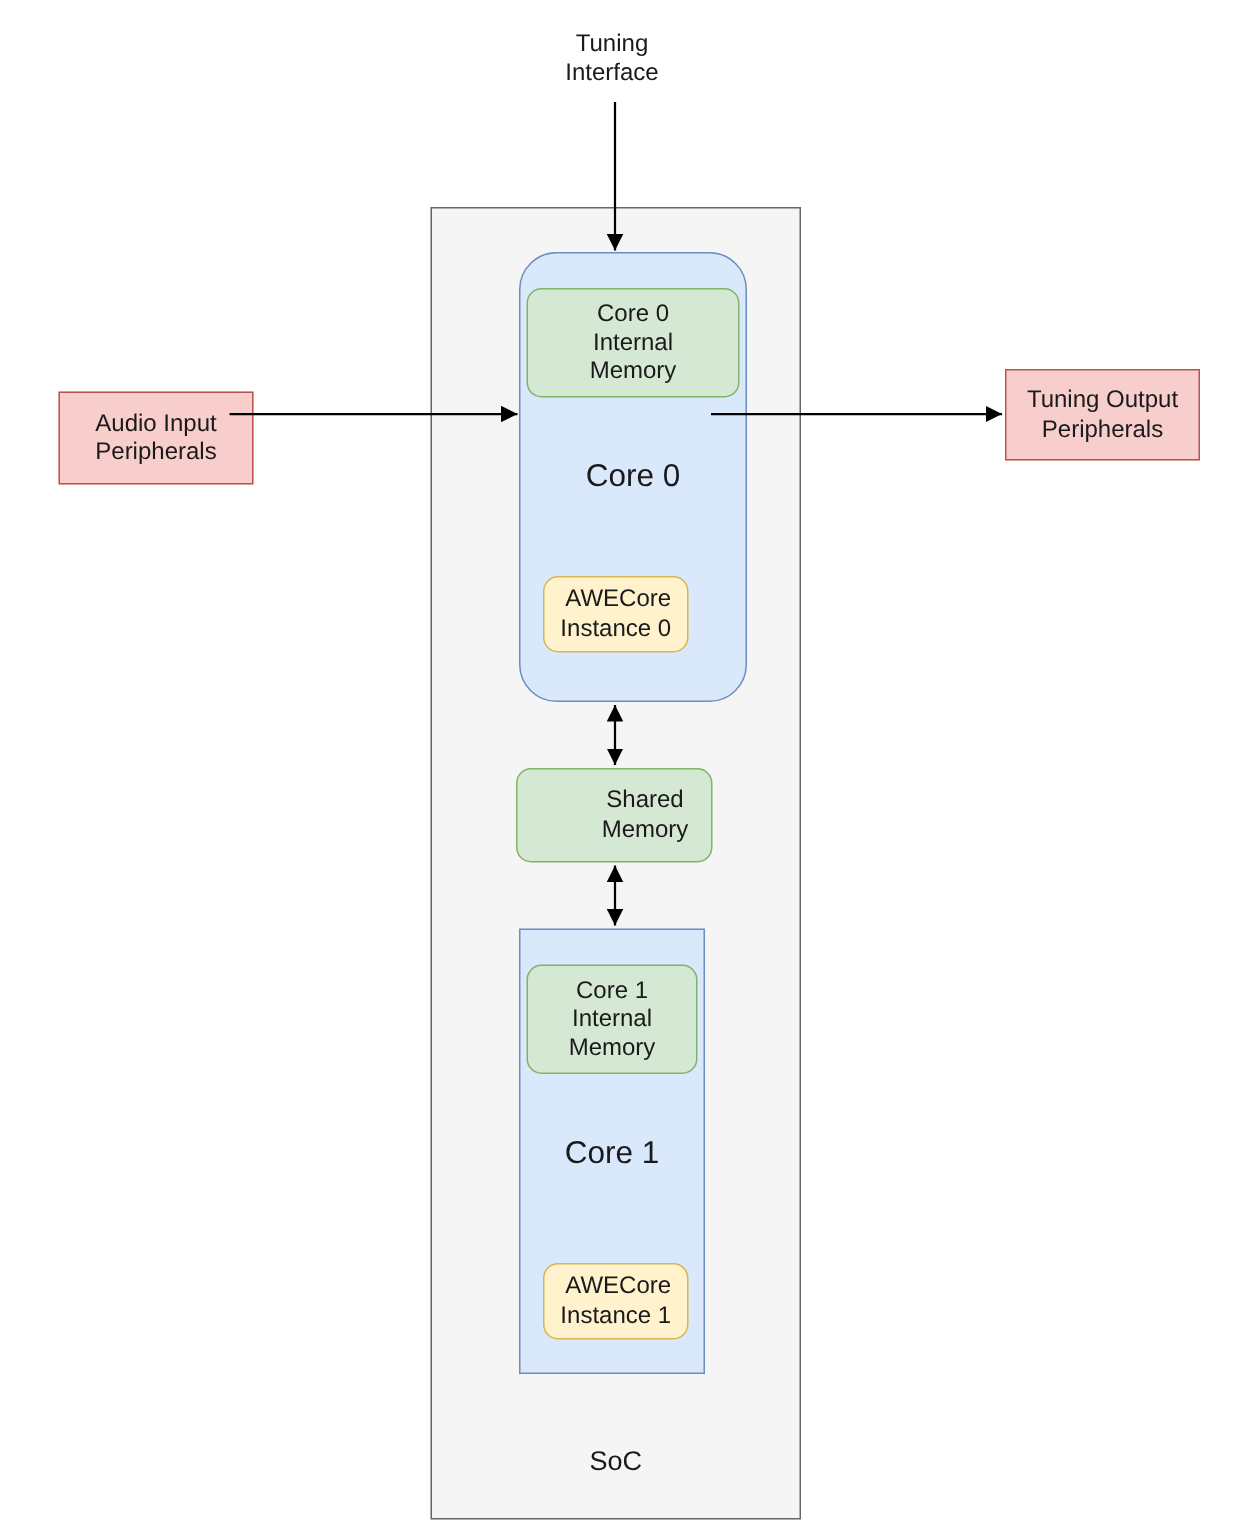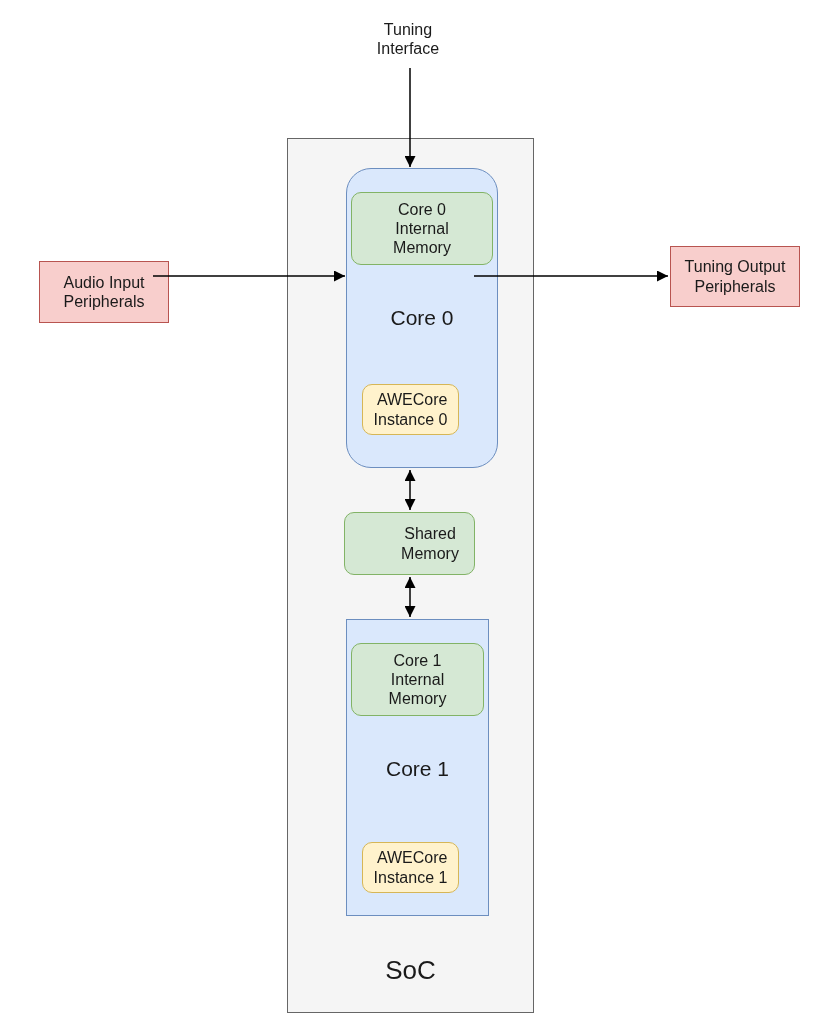--- a/index.html
+++ b/index.html
@@ -44,29 +44,29 @@
   
   .soc {
     left: 287px; top: 138px; width: 247px; height: 875px;
     background: var(--soc-fill);
     border: 1px solid var(--soc-stroke);
   }
   .soc-label {
     position: absolute;
     left: 0; right: 0; bottom: 26px;
     text-align: center;
-    font-size: 26px;
+    font-size: 18px;
   }
   
   .core {
     background: var(--core-fill);
     border: 1.5px solid var(--core-stroke);
   }
   .core0 { left: 346px; top: 168px; width: 152px; height: 300px; border-radius: 25px; }
-  .core1 { left: 346px; top: 619px; width: 143px; height: 297px; }
+  .core1 { left: 346px; top: 619px; width: 124px; height: 297px; }
   .core-label {
     position: absolute;
     left: 0; right: 0; top: 132px; height: 34px;
     display: flex; align-items: center; justify-content: center;
     font-size: 21px;
   }
   .mem {
     left: 4px; right: 4px; top: 23px; height: 73px;
     background: var(--memory-fill);
     border: 1.5px solid var(--memory-stroke);

